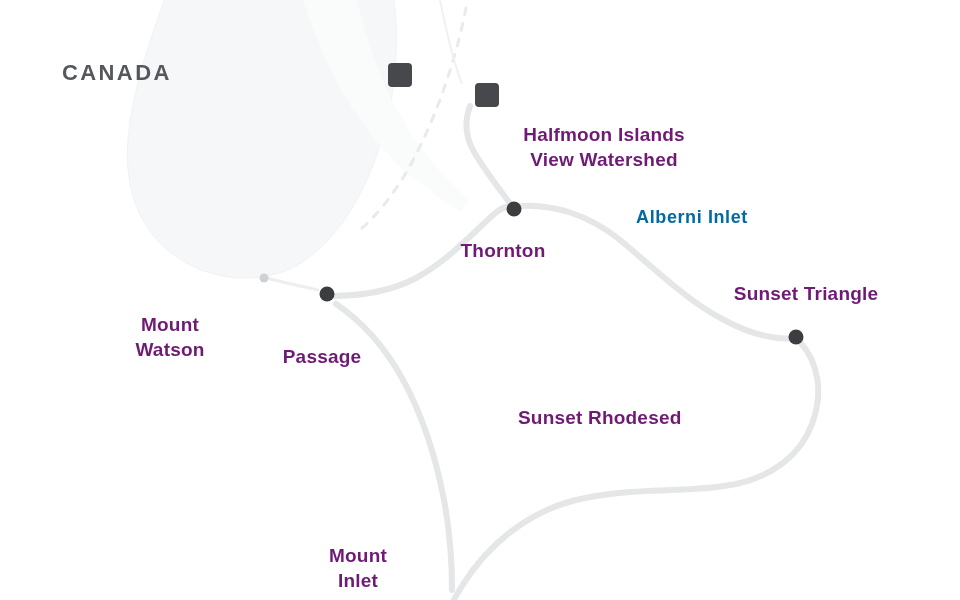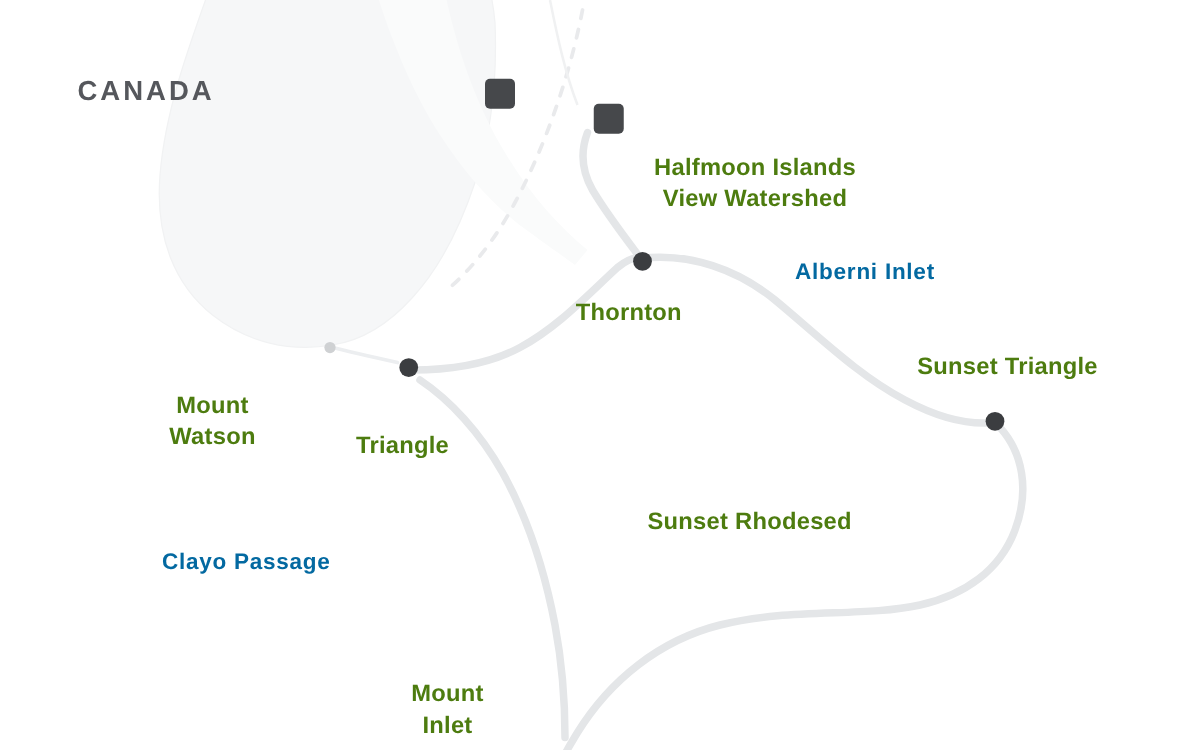--- a/index.html
+++ b/index.html
@@ -45,21 +45,21 @@
     white-space:nowrap;
     line-height:1.32;
     text-align:center;
     letter-spacing:.2px;
   }
   .label .ln { display:block; }
 
   .label-place {
     font-size:19px;
     font-weight:700;
-    color:#4d7c0f;
+    color:#701a75;
   }
   .label-region {
     font-size:22px;
     font-weight:700;
     color:#55575c;
     letter-spacing:2.4px;
   }
   .label-feature {
     font-size:18px;
     font-weight:600;
@@ -162,35 +162,32 @@
   <div class="layer" id="label-layer">
 
     <div class="label label-region align-left" style="left:62px; top:58px;">
       <span class="ln">CANADA</span>
     </div>
 
     <div class="label label-feature" style="left:692px; top:206px;">
       <span class="ln">Alberni Inlet</span>
     </div>
 
-    <div class="label label-feature" style="left:197px; top:438px;">
-      <span class="ln">Clayo Passage</span>
-    </div>
 
     <div class="label label-place" style="left:604px; top:122px;">
       <span class="ln">Halfmoon Islands</span>
       <span class="ln">View Watershed</span>
     </div>
 
     <div class="label label-place" style="left:503px; top:238px;">
       <span class="ln">Thornton</span>
     </div>
 
     <div class="label label-place" style="left:322px; top:344px;">
-      <span class="ln">Triangle</span>
+      <span class="ln">Passage</span>
     </div>
 
     <div class="label label-place" style="left:170px; top:312px;">
       <span class="ln">Mount</span>
       <span class="ln">Watson</span>
     </div>
 
     <div class="label label-place" style="left:806px; top:281px;">
       <span class="ln">Sunset Triangle</span>
     </div>

